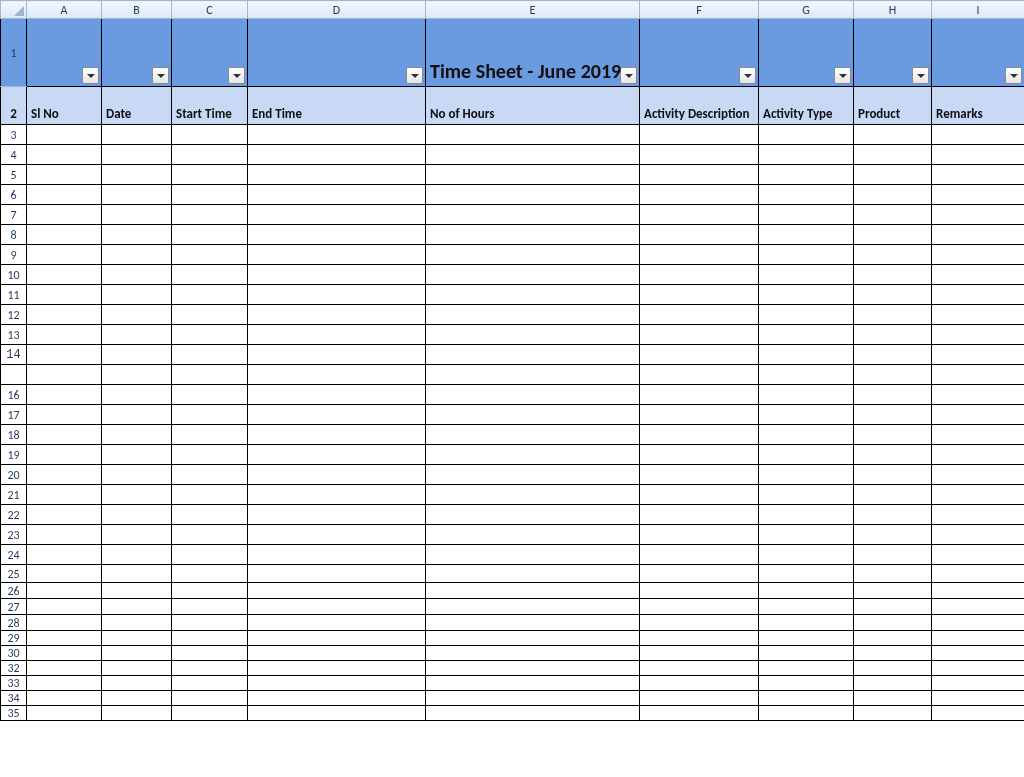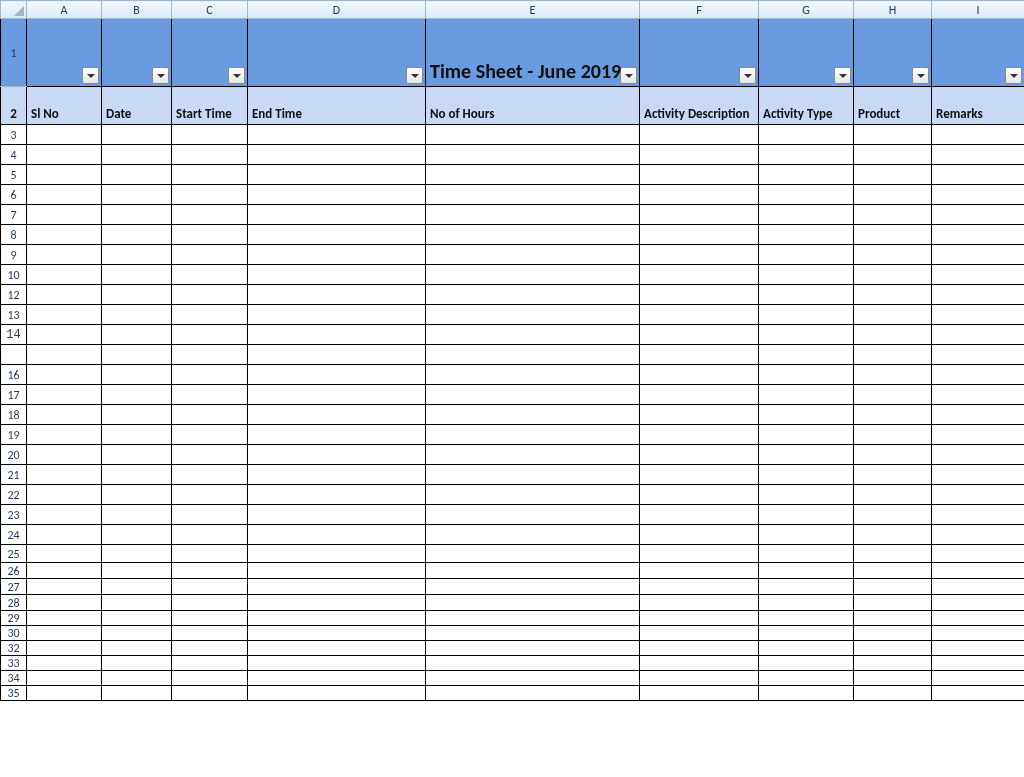--- a/index.html
+++ b/index.html
@@ -278,20 +278,32 @@
         <td></td>
         <td></td>
         <td></td>
         <td></td>
         <td></td>
         <td></td>
         <td></td>
         <td></td>
       </tr>
       <tr class="data">
+        <td class="row-head" style="height: 20px;">11</td>
+        <td></td>
+        <td></td>
+        <td></td>
+        <td></td>
+        <td></td>
+        <td></td>
+        <td></td>
+        <td></td>
+        <td></td>
+      </tr>
+      <tr class="data">
         <td class="row-head" style="height: 20px;">12</td>
         <td></td>
         <td></td>
         <td></td>
         <td></td>
         <td></td>
         <td></td>
         <td></td>
         <td></td>
         <td></td>

